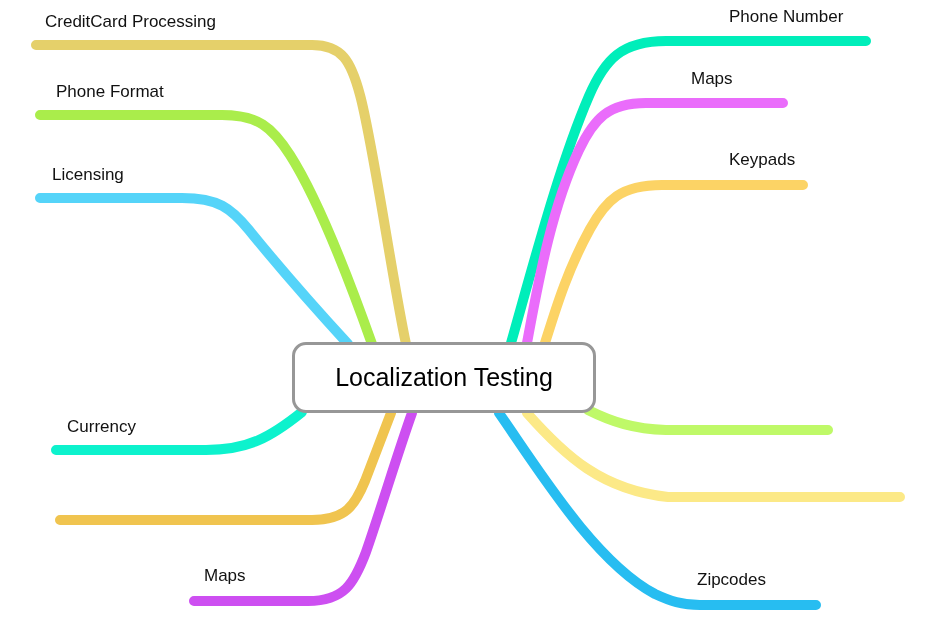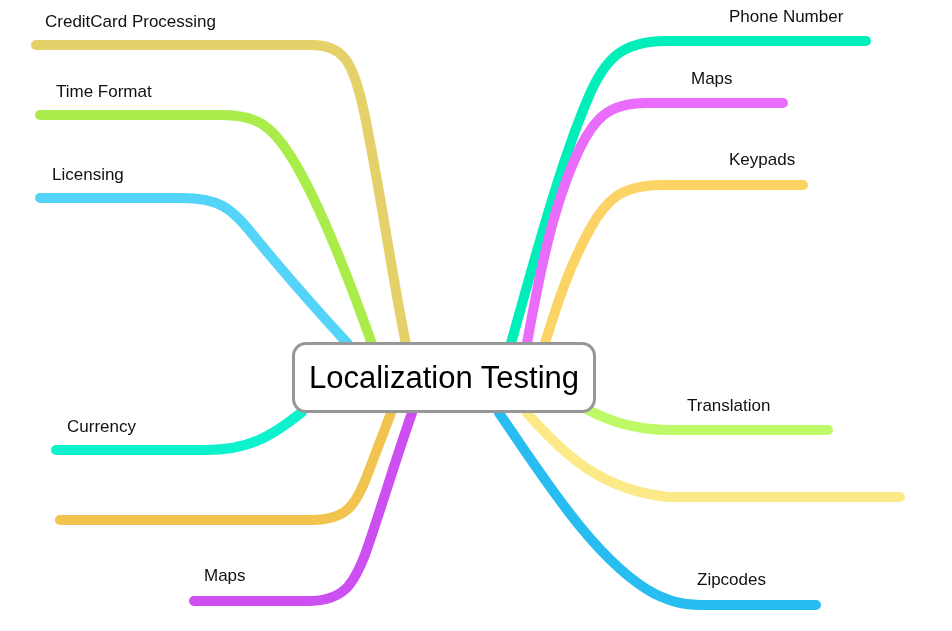--- a/index.html
+++ b/index.html
@@ -23,21 +23,21 @@
   .lbl-6{left:67px;top:418px;}
   .lbl-7{left:66px;top:488px;}
   .lbl-8{left:204px;top:567px;}
   .lbl-9{left:687px;top:397px;}
   .lbl-10{left:690px;top:464px;}
   .lbl-11{left:697px;top:571px;}
   .center-node{
     position:absolute;z-index:3;left:292px;top:342px;width:304px;height:71px;
     background:#ffffff;border:3.5px solid #979797;border-radius:14px;
     box-sizing:border-box;display:flex;align-items:center;justify-content:center;
-    font-size:31px;color:#000000;cursor:pointer;
+    font-size:25px;color:#000000;cursor:pointer;
   }
 </style>
 </head>
 <body>
 
 <div class="stage">
 
   <svg class="links-layer" width="952" height="631" viewBox="0 0 952 631">
     <path d="M36 45 H312 C342 45 351 61 360 95 C373 143 392 278 406 344" stroke="#e5d06a"></path>
     <path d="M40 115 H222 C258 115 272 127 290 155 C320 202 350 282 372 344" stroke="#aaed4b"></path>
@@ -47,27 +47,26 @@
     <path d="M803 185 H662 C621 185 606 200 590 229 C567 271 556 308 545 343" stroke="#fcd365"></path>
     <path d="M56 450 H206 C248 450 271 437 302 412" stroke="#0df2cd"></path>
     <path d="M60 520 H312 C346 520 355 505 365 481 C374 457 383 434 391 413" stroke="#f0c44f"></path>
     <path d="M194 601 H308 C344 601 354 584 366 552 C380 512 398 452 412 413" stroke="#cd4ff1"></path>
     <path d="M588 410 C612 422 634 429 666 430 H828" stroke="#bff968"></path>
     <path d="M527 413 C565 456 602 490 668 497 H900" stroke="#fce987"></path>
     <path d="M499 413 C540 472 595 562 655 594 C670 601 682 605 700 605 H816" stroke="#27bdf1"></path>
   </svg>
 
   <div class="branch-label lbl-0">CreditCard Processing</div>
-  <div class="branch-label lbl-1">Time Format</div>
+  <div class="branch-label lbl-1">Phone Format</div>
   <div class="branch-label lbl-2">Licensing</div>
   <div class="branch-label lbl-3">Phone Number</div>
   <div class="branch-label lbl-4">Maps</div>
   <div class="branch-label lbl-5">Keypads</div>
   <div class="branch-label lbl-6">Currency</div>
   <div class="branch-label lbl-8">Maps</div>
-  <div class="branch-label lbl-9">Translation</div>
   <div class="branch-label lbl-11">Zipcodes</div>
 
   <div class="center-node">
     <span>Localization Testing</span>
   </div>
 
 </div>
 
 </body></html>

